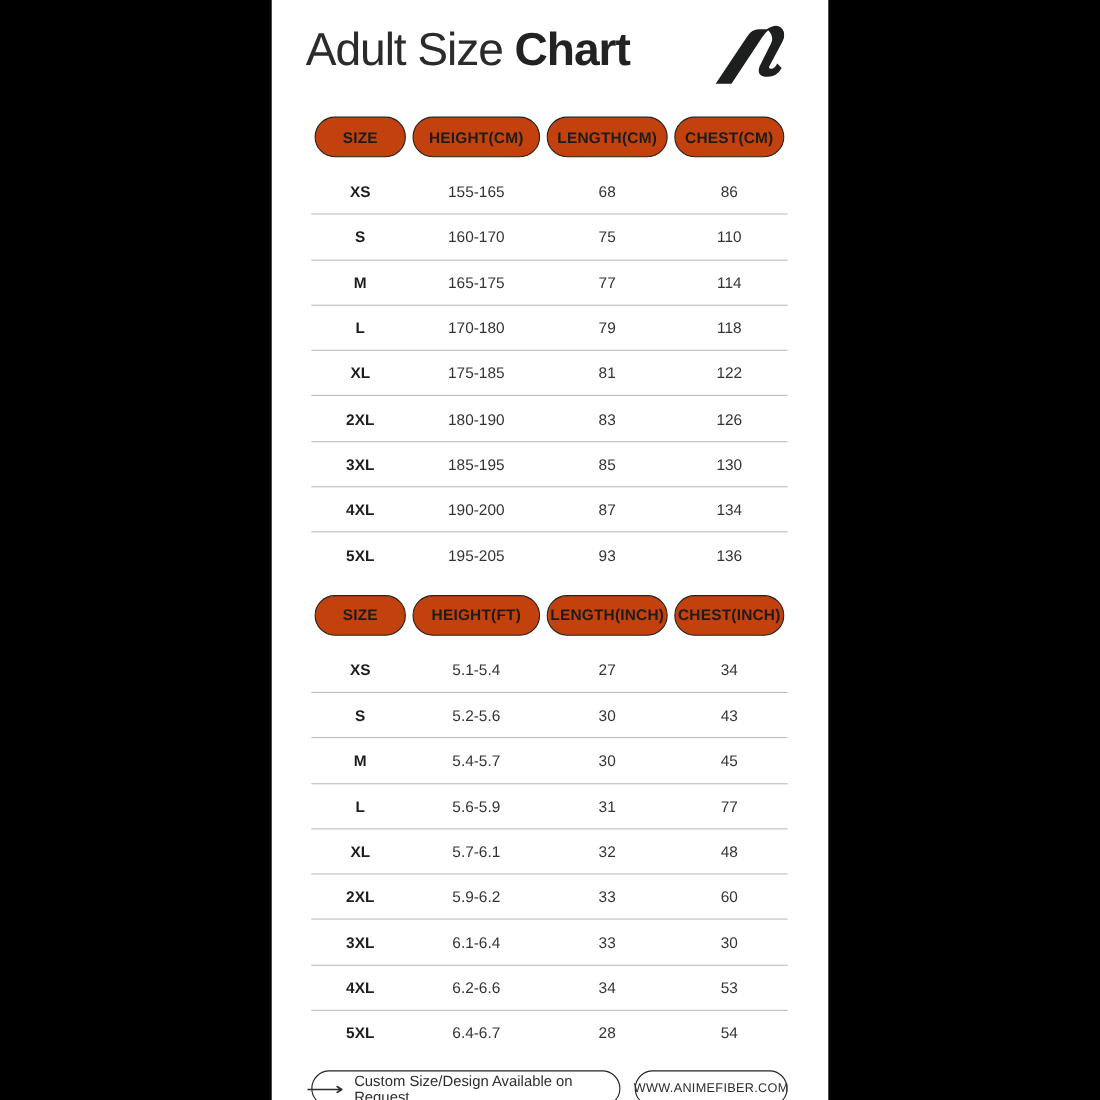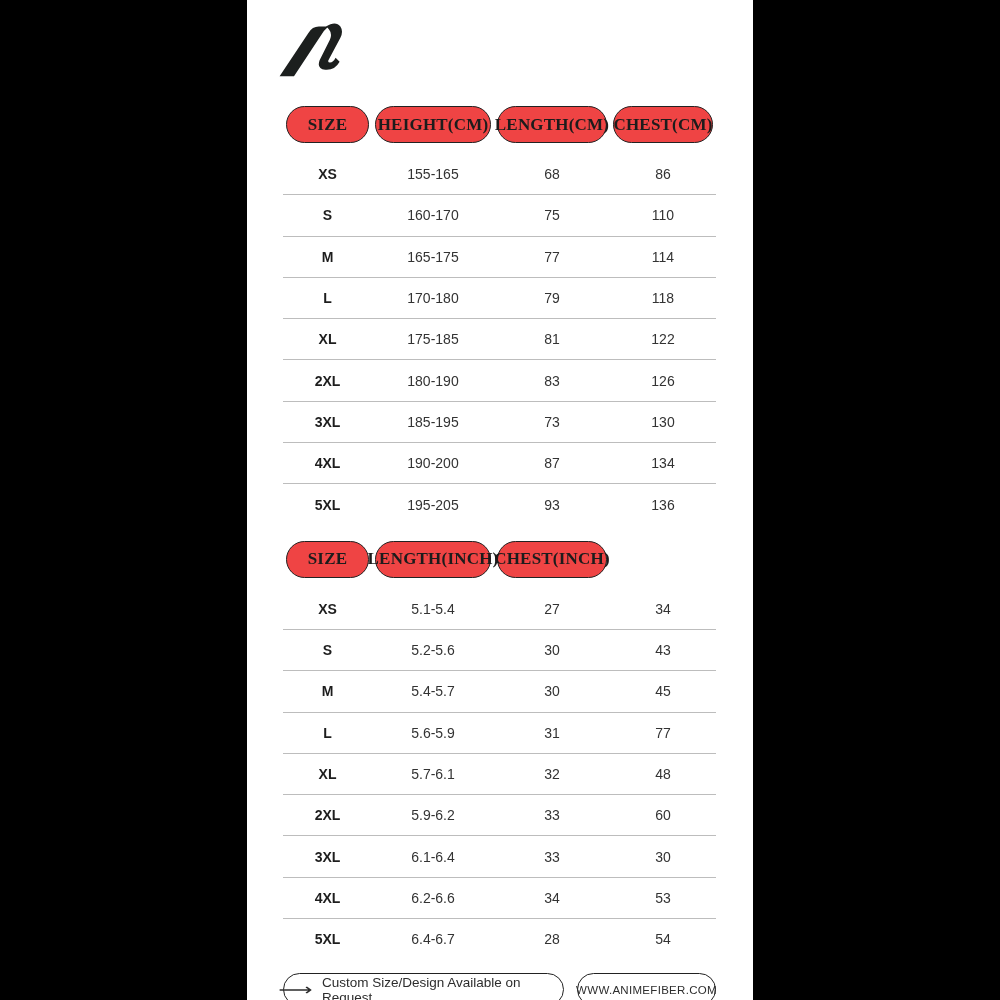--- a/index.html
+++ b/index.html
@@ -29,22 +29,22 @@
 
   .size-table{margin-left:36px;width:433px;}
   .pill-row{
     display:grid;grid-template-columns:89px 122px 116px 106px;
     margin-top:28px;
   }
   .pill-row.second{margin-top:16px;}
   .pill{
     height:35px;border:1.6px solid #222;border-radius:25px;
     display:flex;align-items:center;justify-content:center;
-    font-weight:700;font-size:17px;color:#1c1c1c;letter-spacing:0.2px;
-    margin:0 3px;background:#ef4444;white-space:nowrap;font-family:Liberation Serif, serif;
+    font-weight:700;font-size:14px;color:#1c1c1c;letter-spacing:0.2px;
+    margin:0 3px;background:#c2410c;white-space:nowrap;
   }
   .rows{margin-top:11px;}
   .t-row{
     display:grid;grid-template-columns:89px 122px 116px 106px;
     height:40.3px;align-items:center;
     border-bottom:1px solid #bdbdbd;
   }
   .t-row:last-child{border-bottom:none;}
   .cell{text-align:center;font-size:14px;color:#333;}
   .cell.size{font-weight:700;color:#1d1d1d;text-align:center;}
@@ -63,20 +63,21 @@
 </style>
 </head>
 <body>
 
 <div class="side-bar left"></div>
 <div class="side-bar right"></div>
 
 <div class="panel">
 
   <div class="header">
+    <div class="page-title"><span>Adult Size </span><span class="bold">Chart</span></div>
     <div class="logo">
       <svg viewBox="0 0 80 72" xmlns="http://www.w3.org/2000/svg">
         <path fill="#1c1f1e" d="M2,70 L38,16 Q43,8 51,8 L63,8 Q57,13 53,20 L20,70 Z"></path>
         <path fill="#1c1f1e" d="M60,8 Q72,0 78,8 Q82,14 78,22 L63,50 Q62,53 65,53 Q69,53 72,47 L77,52 Q71,63 59,62 Q48,61 52,50 L65,24 Q68,17 64,12 Q62,9 60,8 Z"></path>
       </svg>
     </div>
   </div>
 
   <div class="size-table">
     <div class="pill-row">
@@ -118,41 +119,42 @@
       </div>
       <div class="t-row">
         <div class="cell size">2XL</div>
         <div class="cell">180-190</div>
         <div class="cell">83</div>
         <div class="cell">126</div>
       </div>
       <div class="t-row">
         <div class="cell size">3XL</div>
         <div class="cell">185-195</div>
-        <div class="cell">73</div>
+        <div class="cell">85</div>
         <div class="cell">130</div>
       </div>
       <div class="t-row">
         <div class="cell size">4XL</div>
         <div class="cell">190-200</div>
         <div class="cell">87</div>
         <div class="cell">134</div>
       </div>
       <div class="t-row">
         <div class="cell size">5XL</div>
         <div class="cell">195-205</div>
         <div class="cell">93</div>
         <div class="cell">136</div>
       </div>
     </div>
   </div>
 
   <div class="size-table">
     <div class="pill-row second">
       <div class="pill">SIZE</div>
+      <div class="pill">HEIGHT(FT)</div>
       <div class="pill">LENGTH(INCH)</div>
       <div class="pill">CHEST(INCH)</div>
     </div>
     <div class="rows">
       <div class="t-row">
         <div class="cell size">XS</div>
         <div class="cell">5.1-5.4</div>
         <div class="cell">27</div>
         <div class="cell">34</div>
       </div>

